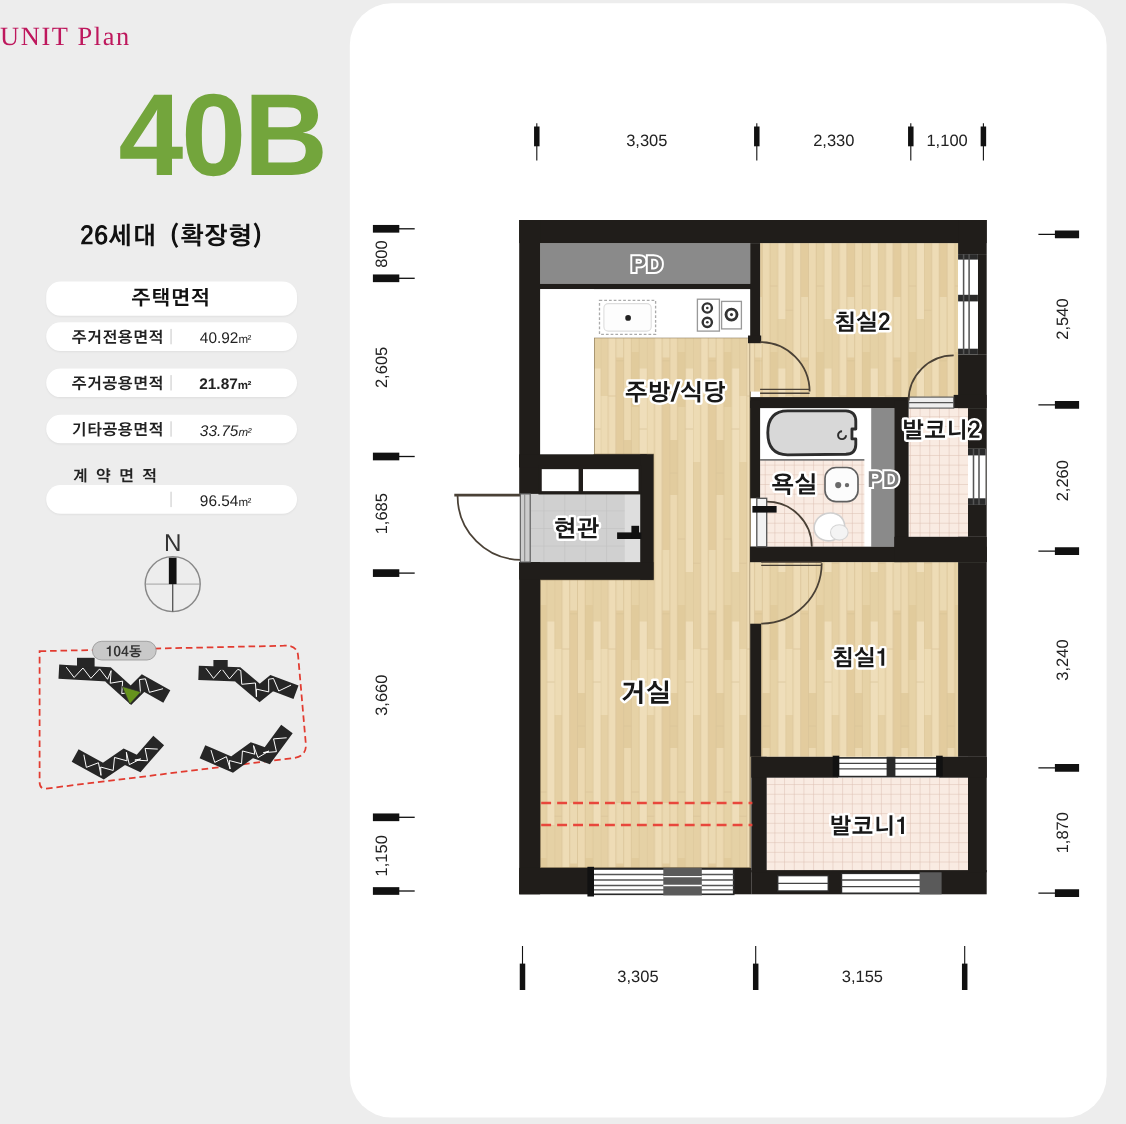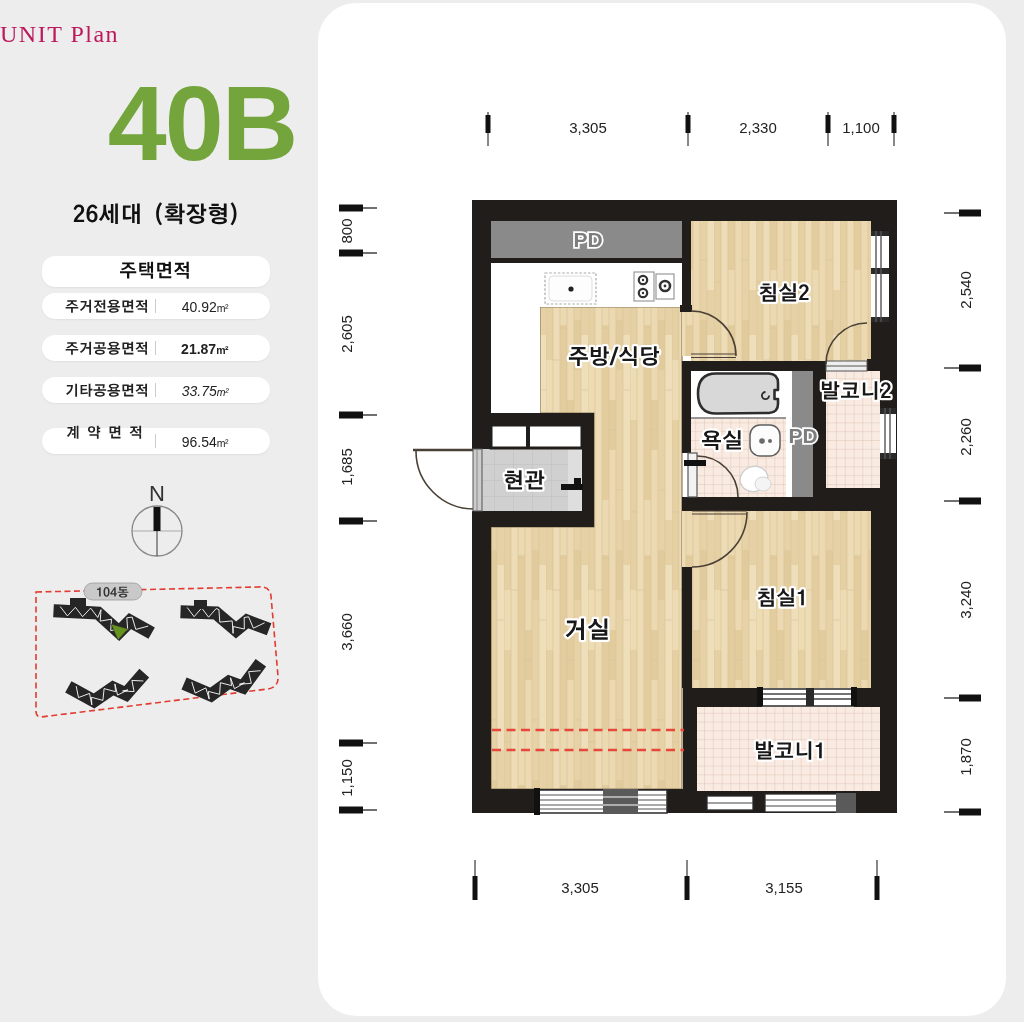--- a/index.html
+++ b/index.html
@@ -30,21 +30,21 @@
 <div class="whitebox row" style="top:335px;font-weight:bold;">
     <div class="rowdiv"></div>
     <div class="rowval">21.87<span class="sq">m²</span></div>
   </div>
 
 <div class="whitebox row" style="top:377px;font-style:italic;">
     <div class="rowdiv"></div>
     <div class="rowval">33.75<span class="sq">m²</span></div>
   </div>
 
-<div class="whitebox row" style="top:428px;">
+<div class="whitebox row" style="top:441px;">
     <div class="rowdiv"></div>
     <div class="rowval">96.54<span class="sq">m²</span></div>
   </div>
 <svg width="1024" height="1022" viewBox="0 0 1024 1022" style="position:absolute;left:0;top:0;">
 <defs>
 <pattern id="wd" width="42" height="230" patternUnits="userSpaceOnUse">
  <rect width="42" height="230" fill="#e9d6ac"></rect>
  <rect x="0" width="7" height="230" fill="#e5d0a4"></rect>
  <rect x="7" width="7" height="230" fill="#eedcb6"></rect>
  <rect x="14" width="7" height="230" fill="#e3cc9e"></rect>

